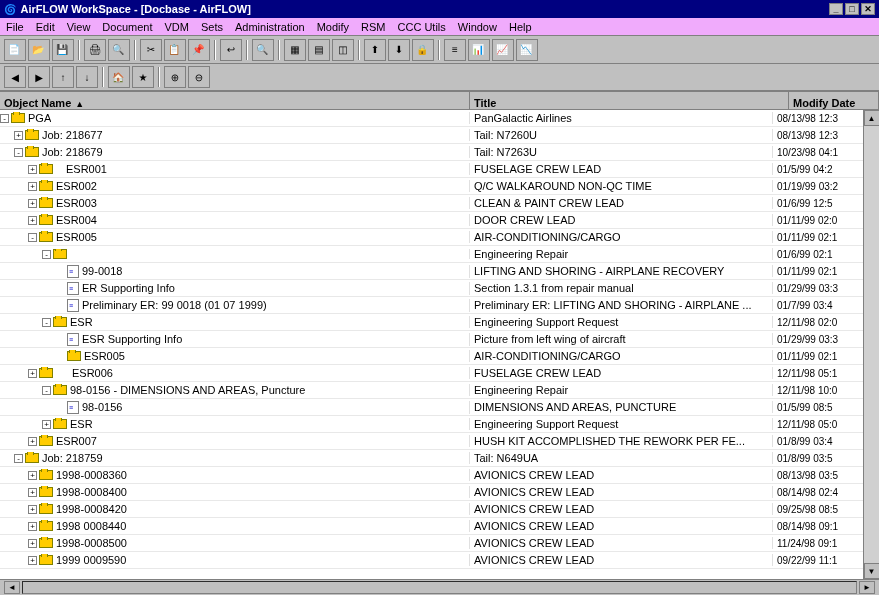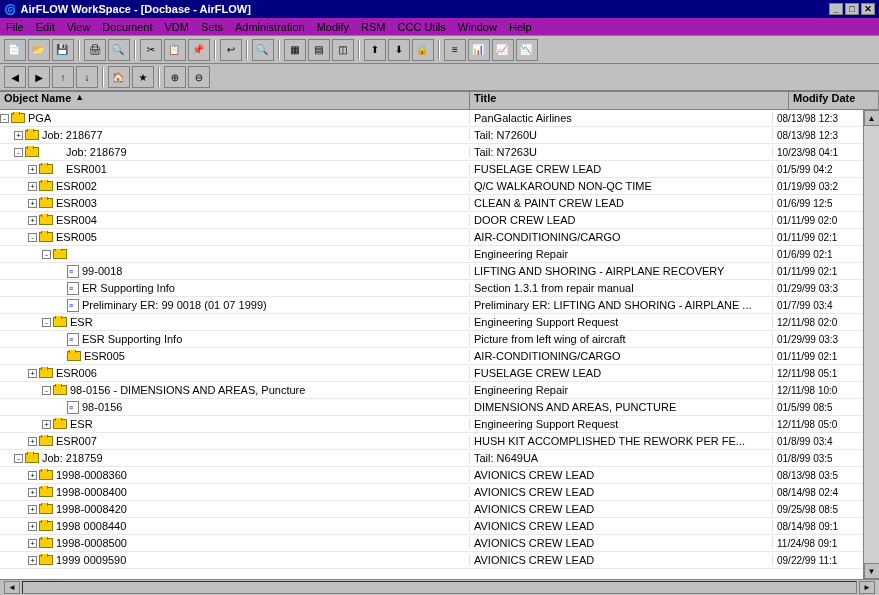--- a/index.html
+++ b/index.html
@@ -37,21 +37,21 @@
       border: 1px solid #808080;
       width: 14px;
       height: 12px;
       font-size: 9px;
       display: flex;
       align-items: center;
       justify-content: center;
       cursor: pointer;
     }
     .menu-bar {
-      background: #a21caf;
+      background: #f0abfc;
       height: 18px;
       display: flex;
       align-items: center;
       border-bottom: 1px solid #808080;
       font-size: 11px;
     }
     .menu-item {
       padding: 2px 6px;
       cursor: pointer;
       height: 100%;
@@ -104,21 +104,21 @@
     .tree-header {
       display: flex;
       background: #c0c0c0;
       border-bottom: 1px solid #808080;
       height: 18px;
       font-size: 11px;
       font-weight: bold;
     }
     .header-col {
       display: flex;
-      align-items: flex-start;
+      align-items: flex-end;
       padding: 0 4px;
       border-right: 1px solid #808080;
     }
     .header-col-name { width: 470px; }
     .header-col-title { flex: 1; min-width: 200px; }
     .header-col-date { width: 90px; }
     .tree-body {
       flex: 1;
       overflow-y: auto;
       overflow-x: hidden;
@@ -368,21 +368,21 @@
               <span style="overflow: hidden; white-space: nowrap; text-overflow: ellipsis;">Job: 218677</span>
             </div>
             <div class="tree-cell-title">Tail: N7260U</div>
             <div class="tree-cell-date">08/13/98 12:3</div>
           </div>
           <div class="tree-row">
             <div class="tree-cell-name">
               <span class="indent" style="width: 14px;"></span>
               <span class="expand-btn">-</span>
               <span class="folder-icon"></span>
-              <span style="overflow: hidden; white-space: nowrap; text-overflow: ellipsis; margin-left: 24px;">Job: 218679</span>
+              <span style="overflow: hidden; white-space: nowrap; text-overflow: ellipsis;">Job: 218679</span>
             </div>
             <div class="tree-cell-title">Tail: N7263U</div>
             <div class="tree-cell-date">10/23/98 04:1</div>
           </div>
           <div class="tree-row">
             <div class="tree-cell-name">
               <span class="indent" style="width: 28px;"></span>
               <span class="expand-btn">+</span>
               <span class="folder-icon"></span>
               <span style="overflow: hidden; white-space: nowrap; text-overflow: ellipsis; margin-left: 10px;">ESR001</span>
@@ -497,21 +497,21 @@
               <span style="overflow: hidden; white-space: nowrap; text-overflow: ellipsis;">ESR005</span>
             </div>
             <div class="tree-cell-title">AIR-CONDITIONING/CARGO</div>
             <div class="tree-cell-date">01/11/99 02:1</div>
           </div>
           <div class="tree-row">
             <div class="tree-cell-name">
               <span class="indent" style="width: 28px;"></span>
               <span class="expand-btn">+</span>
               <span class="folder-icon"></span>
-              <span style="overflow: hidden; white-space: nowrap; text-overflow: ellipsis;">ESR006</span>
+              <span style="overflow: hidden; white-space: nowrap; text-overflow: ellipsis; margin-left: 16px;">ESR006</span>
             </div>
             <div class="tree-cell-title">FUSELAGE CREW LEAD</div>
             <div class="tree-cell-date">12/11/98 05:1</div>
           </div>
           <div class="tree-row">
             <div class="tree-cell-name">
               <span class="indent" style="width: 42px;"></span>
               <span class="expand-btn">-</span>
               <span class="folder-icon"></span>
               <span style="overflow: hidden; white-space: nowrap; text-overflow: ellipsis;">98-0156 - DIMENSIONS AND AREAS, Puncture</span>

